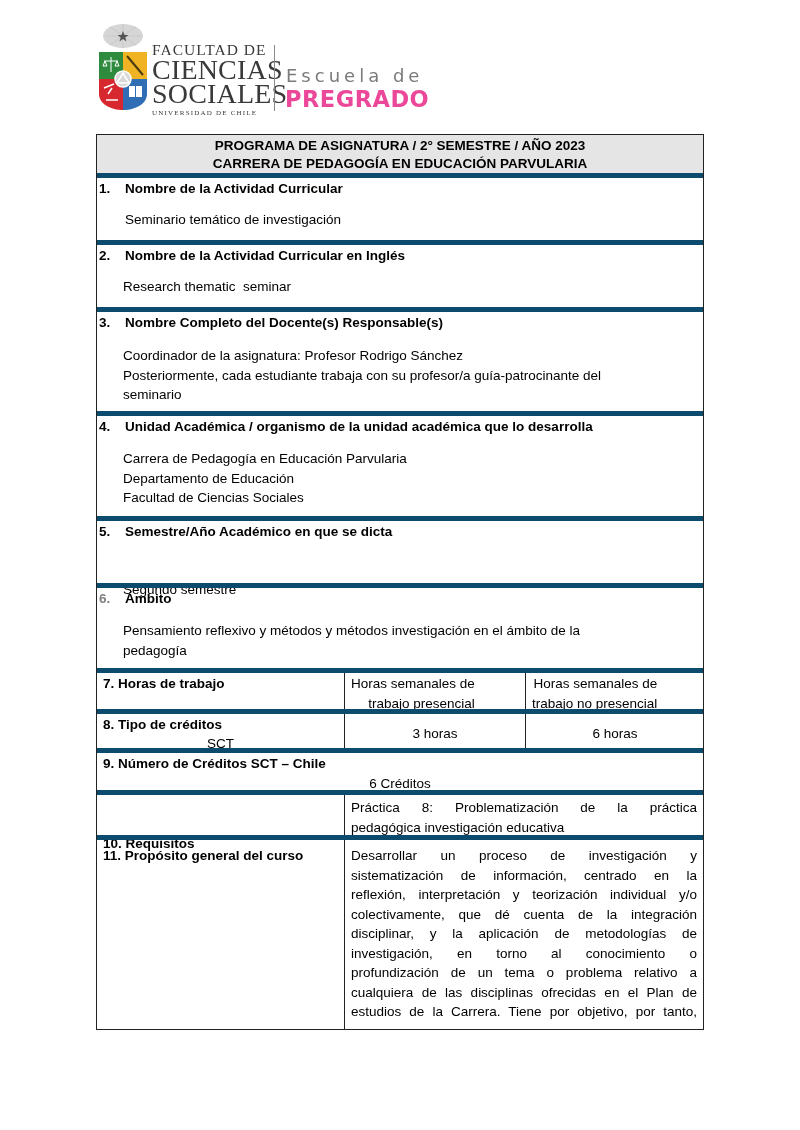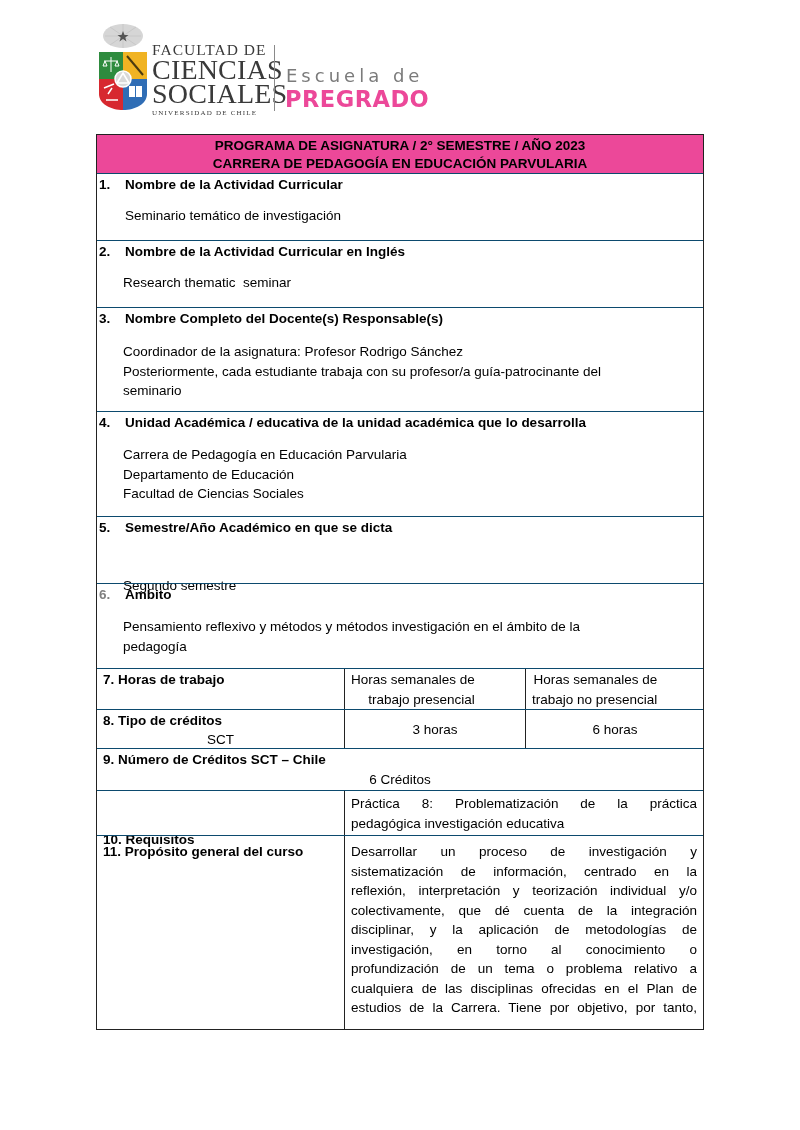--- a/index.html
+++ b/index.html
@@ -13,23 +13,23 @@
   .fac-text { position:absolute; left:56px; top:20px; width:214px; font-family:"Liberation Serif","DejaVu Serif", serif; color:#3a3a3a; }
   .fac-small { font-size:15.5px; letter-spacing:1px; line-height:16px; }
   .fac-big { font-size:28px; line-height:24px; letter-spacing:0.2px; }
   .fac-uni { font-size:7px; letter-spacing:1.2px; line-height:10px; margin-top:2px; }
   .logo-divider { position:absolute; left:178px; top:23px; width:1px; height:66px; background:#8a8a8a; }
   .escuela { position:absolute; left:190px; top:43px; font-family:"DejaVu Sans", sans-serif; font-size:18px; letter-spacing:4px; color:#7b7b7b; }
   .pregrado { position:absolute; left:189px; top:64px; font-family:"DejaVu Sans", sans-serif; font-weight:bold; font-size:22.5px; letter-spacing:0.5px; color:#ec4899; }
 
   
   .tbl { position:absolute; left:96px; top:134px; width:608px; border:1px solid #222; box-sizing:border-box; }
-  .row { position:relative; border-top:1px solid #0c4a6e; box-sizing:border-box; }
+  .row { position:relative; border-top:5px solid #0c4a6e; box-sizing:border-box; }
   .row:first-child { border-top:none; }
-  .hdr { background:#ec4899; text-align:center; font-weight:bold; font-size:13.5px; line-height:18px; padding:2px 0 0 0; height:38px; box-sizing:border-box; }
+  .hdr { background:#e5e5e5; text-align:center; font-weight:bold; font-size:13.5px; line-height:18px; padding:2px 0 0 0; height:38px; box-sizing:border-box; }
   .sec-title { position:absolute; left:2px; top:2px; font-weight:bold; font-size:13.5px; line-height:18px; }
   .sec-num { display:inline-block; width:26px; }
   .sec-num.gray { color:#7f7f7f; }
   .sec-body { position:absolute; left:26px; font-size:13.5px; line-height:19.5px; }
   .cell { position:absolute; top:0; bottom:0; box-sizing:border-box; font-size:13.5px; line-height:19.5px; }
   .cell.b { font-weight:bold; }
   .vline { position:absolute; top:0; bottom:0; width:1px; background:#222; }
   .justify { text-align:justify; text-align-last:justify; }
 </style>
 </head>
@@ -112,21 +112,21 @@
       </div>
       <div class="sec-body" style="top:34px;">
         <div>Coordinador de la asignatura: Profesor Rodrigo Sánchez</div>
         <div>Posteriormente, cada estudiante trabaja con su profesor/a guía-patrocinante del</div>
         <div>seminario</div>
       </div>
     </div>
 
     <div class="row" style="height:105px;">
       <div class="sec-title">
-        <span class="sec-num">4.</span><span>Unidad Académica / educativa de la unidad académica que lo desarrolla</span>
+        <span class="sec-num">4.</span><span>Unidad Académica / organismo de la unidad académica que lo desarrolla</span>
       </div>
       <div class="sec-body" style="top:33px;">
         <div>Carrera de Pedagogía en Educación Parvularia</div>
         <div>Departamento de Educación</div>
         <div>Facultad de Ciencias Sociales</div>
       </div>
     </div>
 
     <div class="row" style="height:67px;">
       <div class="sec-title">

